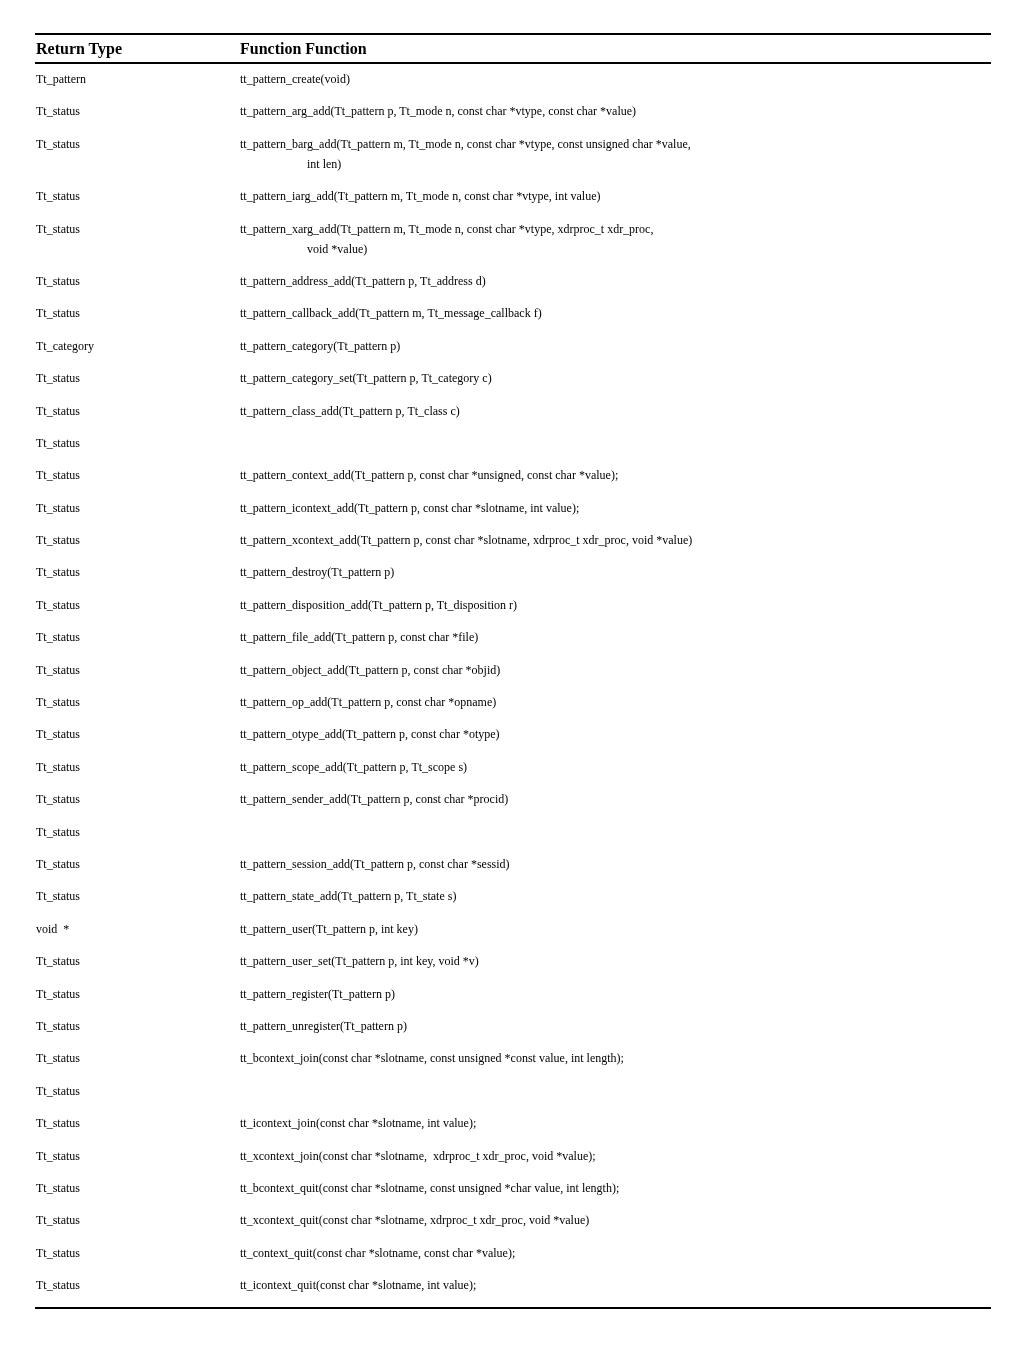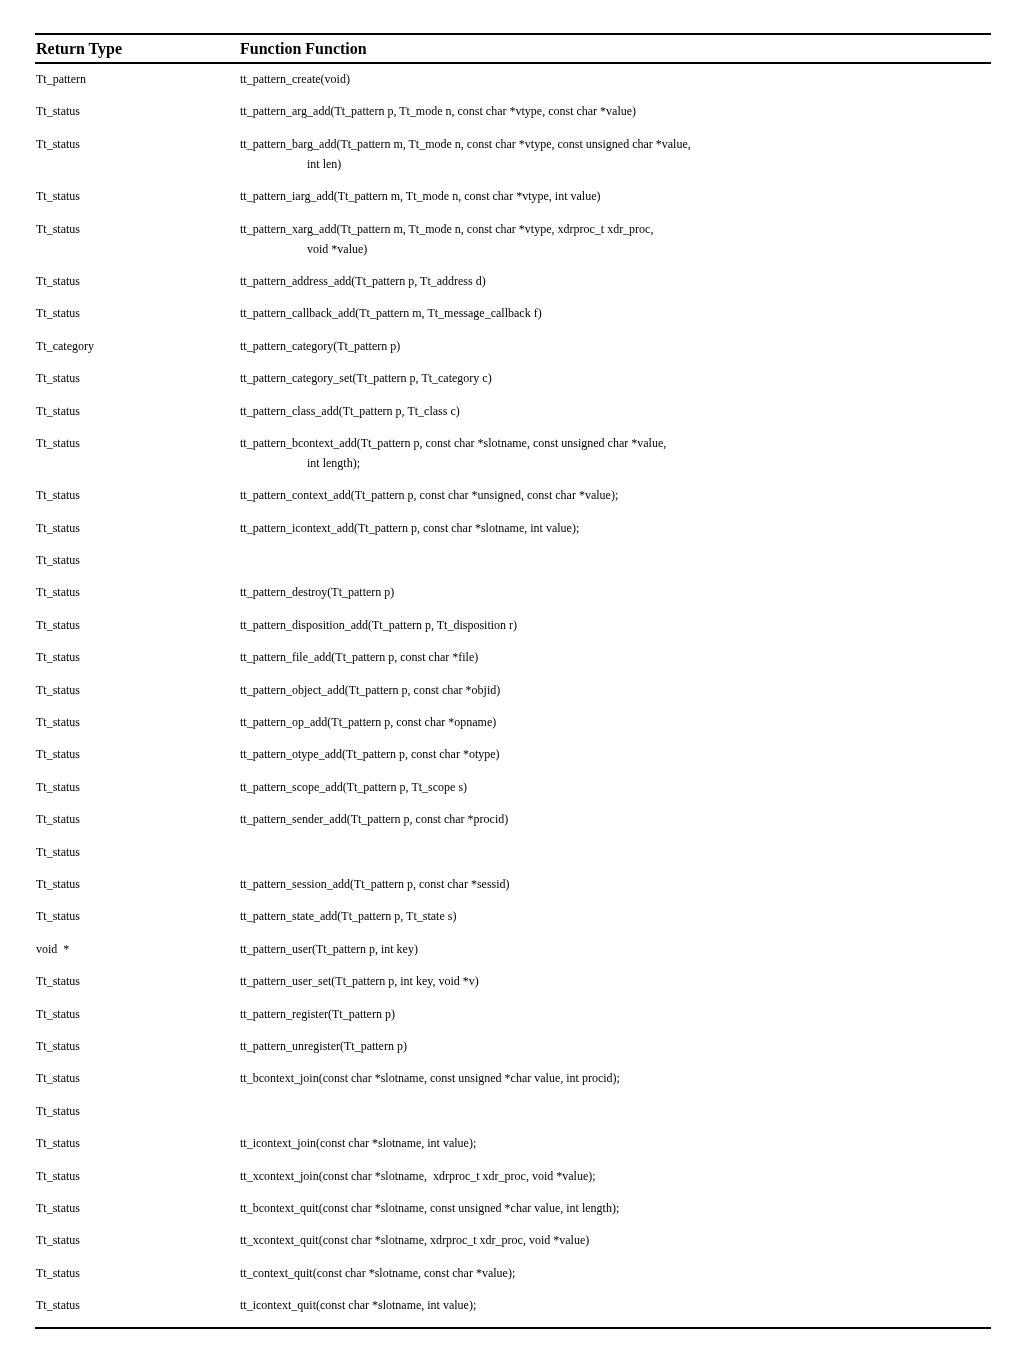--- a/index.html
+++ b/index.html
@@ -123,36 +123,35 @@
           <div class="cell-fn">tt_pattern_category_set(Tt_pattern p, Tt_category c)</div>
         </div>
 
         <div class="row">
           <div class="cell-return">Tt_status</div>
           <div class="cell-fn">tt_pattern_class_add(Tt_pattern p, Tt_class c)</div>
         </div>
 
         <div class="row">
           <div class="cell-return">Tt_status</div>
-          <div class="cell-fn">tt_pattern_bcontext_add(Tt_pattern p, const char *slotname, const unsigned char *value,
-int length);</div>
         </div>
 
         <div class="row">
           <div class="cell-return">Tt_status</div>
           <div class="cell-fn">tt_pattern_context_add(Tt_pattern p, const char *unsigned, const char *value);</div>
         </div>
 
         <div class="row">
           <div class="cell-return">Tt_status</div>
           <div class="cell-fn">tt_pattern_icontext_add(Tt_pattern p, const char *slotname, int value);</div>
         </div>
 
         <div class="row">
           <div class="cell-return">Tt_status</div>
+          <div class="cell-fn">tt_pattern_xcontext_add(Tt_pattern p, const char *slotname, xdrproc_t xdr_proc, void *value)</div>
         </div>
 
         <div class="row">
           <div class="cell-return">Tt_status</div>
           <div class="cell-fn">tt_pattern_destroy(Tt_pattern p)</div>
         </div>
 
         <div class="row">
           <div class="cell-return">Tt_status</div>
           <div class="cell-fn">tt_pattern_disposition_add(Tt_pattern p, Tt_disposition r)</div>
@@ -217,21 +216,21 @@
           <div class="cell-fn">tt_pattern_register(Tt_pattern p)</div>
         </div>
 
         <div class="row">
           <div class="cell-return">Tt_status</div>
           <div class="cell-fn">tt_pattern_unregister(Tt_pattern p)</div>
         </div>
 
         <div class="row">
           <div class="cell-return">Tt_status</div>
-          <div class="cell-fn">tt_bcontext_join(const char *slotname, const unsigned *char value, int procid);</div>
+          <div class="cell-fn">tt_bcontext_join(const char *slotname, const unsigned *const value, int length);</div>
         </div>
 
         <div class="row">
           <div class="cell-return">Tt_status</div>
         </div>
 
         <div class="row">
           <div class="cell-return">Tt_status</div>
           <div class="cell-fn">tt_icontext_join(const char *slotname, int value);</div>
         </div>

